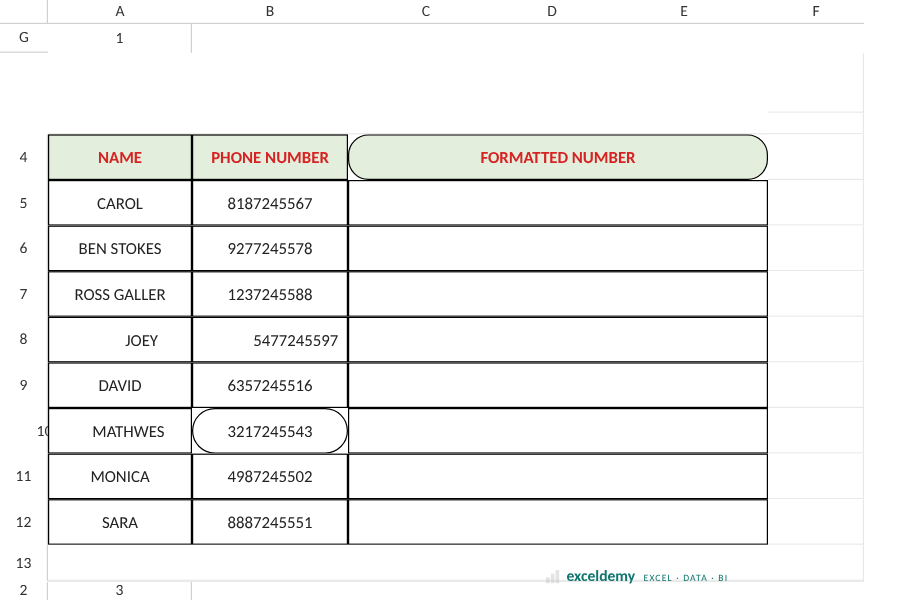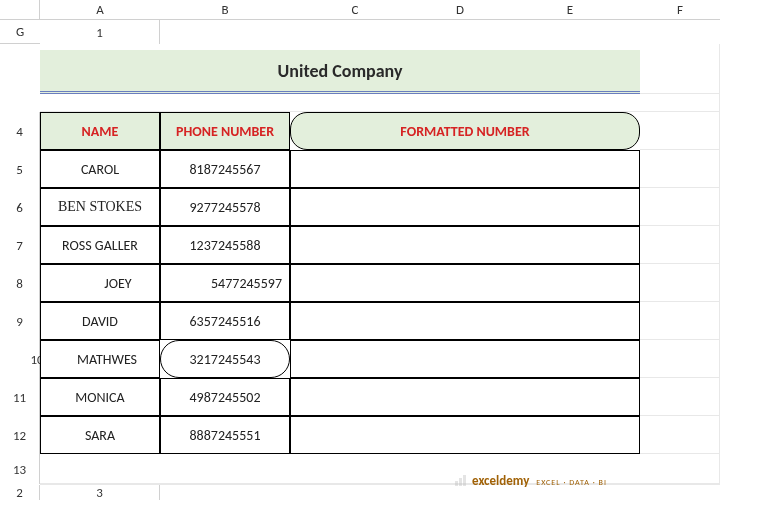--- a/index.html
+++ b/index.html
@@ -77,21 +77,21 @@
       align-items: center;
       justify-content: center;
       font-size: 14px;
       background: #fff;
     }
     .watermark {
       position: absolute;
       bottom: 24px;
       right: 160px;
       font-size: 13px;
-      color: #a16207;
+      color: #0f766e;
       display: flex;
       gap: 4px;
       font-style: italic;
     }
     .watermark svg { opacity: 0.4; }
   </style>
 </head>
 <body>
 
 <div class="spreadsheet">
@@ -102,40 +102,39 @@
   <div class="col-header">C</div>
   <div class="col-header">D</div>
   <div class="col-header">E</div>
   <div class="col-header">F</div>
   <div class="col-header">G</div>
 
   <div class="row-header">1</div>
   <div class="cell-blank" style="grid-column:2/8;"></div>
 
   <div class="row-header">2</div>
-  <div class="title-band">United Company</div>
   <div class="cell-blank" style="grid-column:7/8;grid-row:3;"></div>
 
   <div class="row-header">3</div>
   <div class="cell-blank" style="grid-column:2/8;grid-row:4;"></div>
 
   <div class="row-header" style="grid-row:5;">4</div>
   <div class="tbl-header" style="grid-column:3;grid-row:5;">PHONE NUMBER</div>
   <div class="tbl-header" style="grid-column:2;grid-row:5;">NAME</div>
   <div class="tbl-header" style="grid-column:4/7;grid-row:5;border-radius:17px;">FORMATTED NUMBER</div>
   <div class="cell-blank" style="grid-column:7;grid-row:5;"></div>
 
   <div class="row-header" style="grid-row:6;">5</div>
   <div class="tbl-cell" style="grid-column:2;grid-row:6;">CAROL</div>
   <div class="tbl-cell" style="grid-column:3;grid-row:6;">8187245567</div>
   <div class="tbl-cell" style="grid-column:4/7;grid-row:6;"></div>
   <div class="cell-blank" style="grid-column:7;grid-row:6;"></div>
 
   <div class="row-header" style="grid-row:7;">6</div>
-  <div class="tbl-cell" style="grid-column:2;grid-row:7;font-family:Liberation Serif, serif;">BEN STOKES</div>
+  <div class="tbl-cell" style="grid-column:2;grid-row:7;">BEN STOKES</div>
   <div class="tbl-cell" style="grid-column:3;grid-row:7;">9277245578</div>
   <div class="tbl-cell" style="grid-column:4/7;grid-row:7;"></div>
   <div class="cell-blank" style="grid-column:7;grid-row:7;"></div>
 
   <div class="row-header" style="grid-row:8;">7</div>
   <div class="tbl-cell" style="grid-column:2;grid-row:8;">ROSS GALLER</div>
   <div class="tbl-cell" style="grid-column:3;grid-row:8;">1237245588</div>
   <div class="tbl-cell" style="grid-column:4/7;grid-row:8;"></div>
   <div class="cell-blank" style="grid-column:7;grid-row:8;"></div>
 

